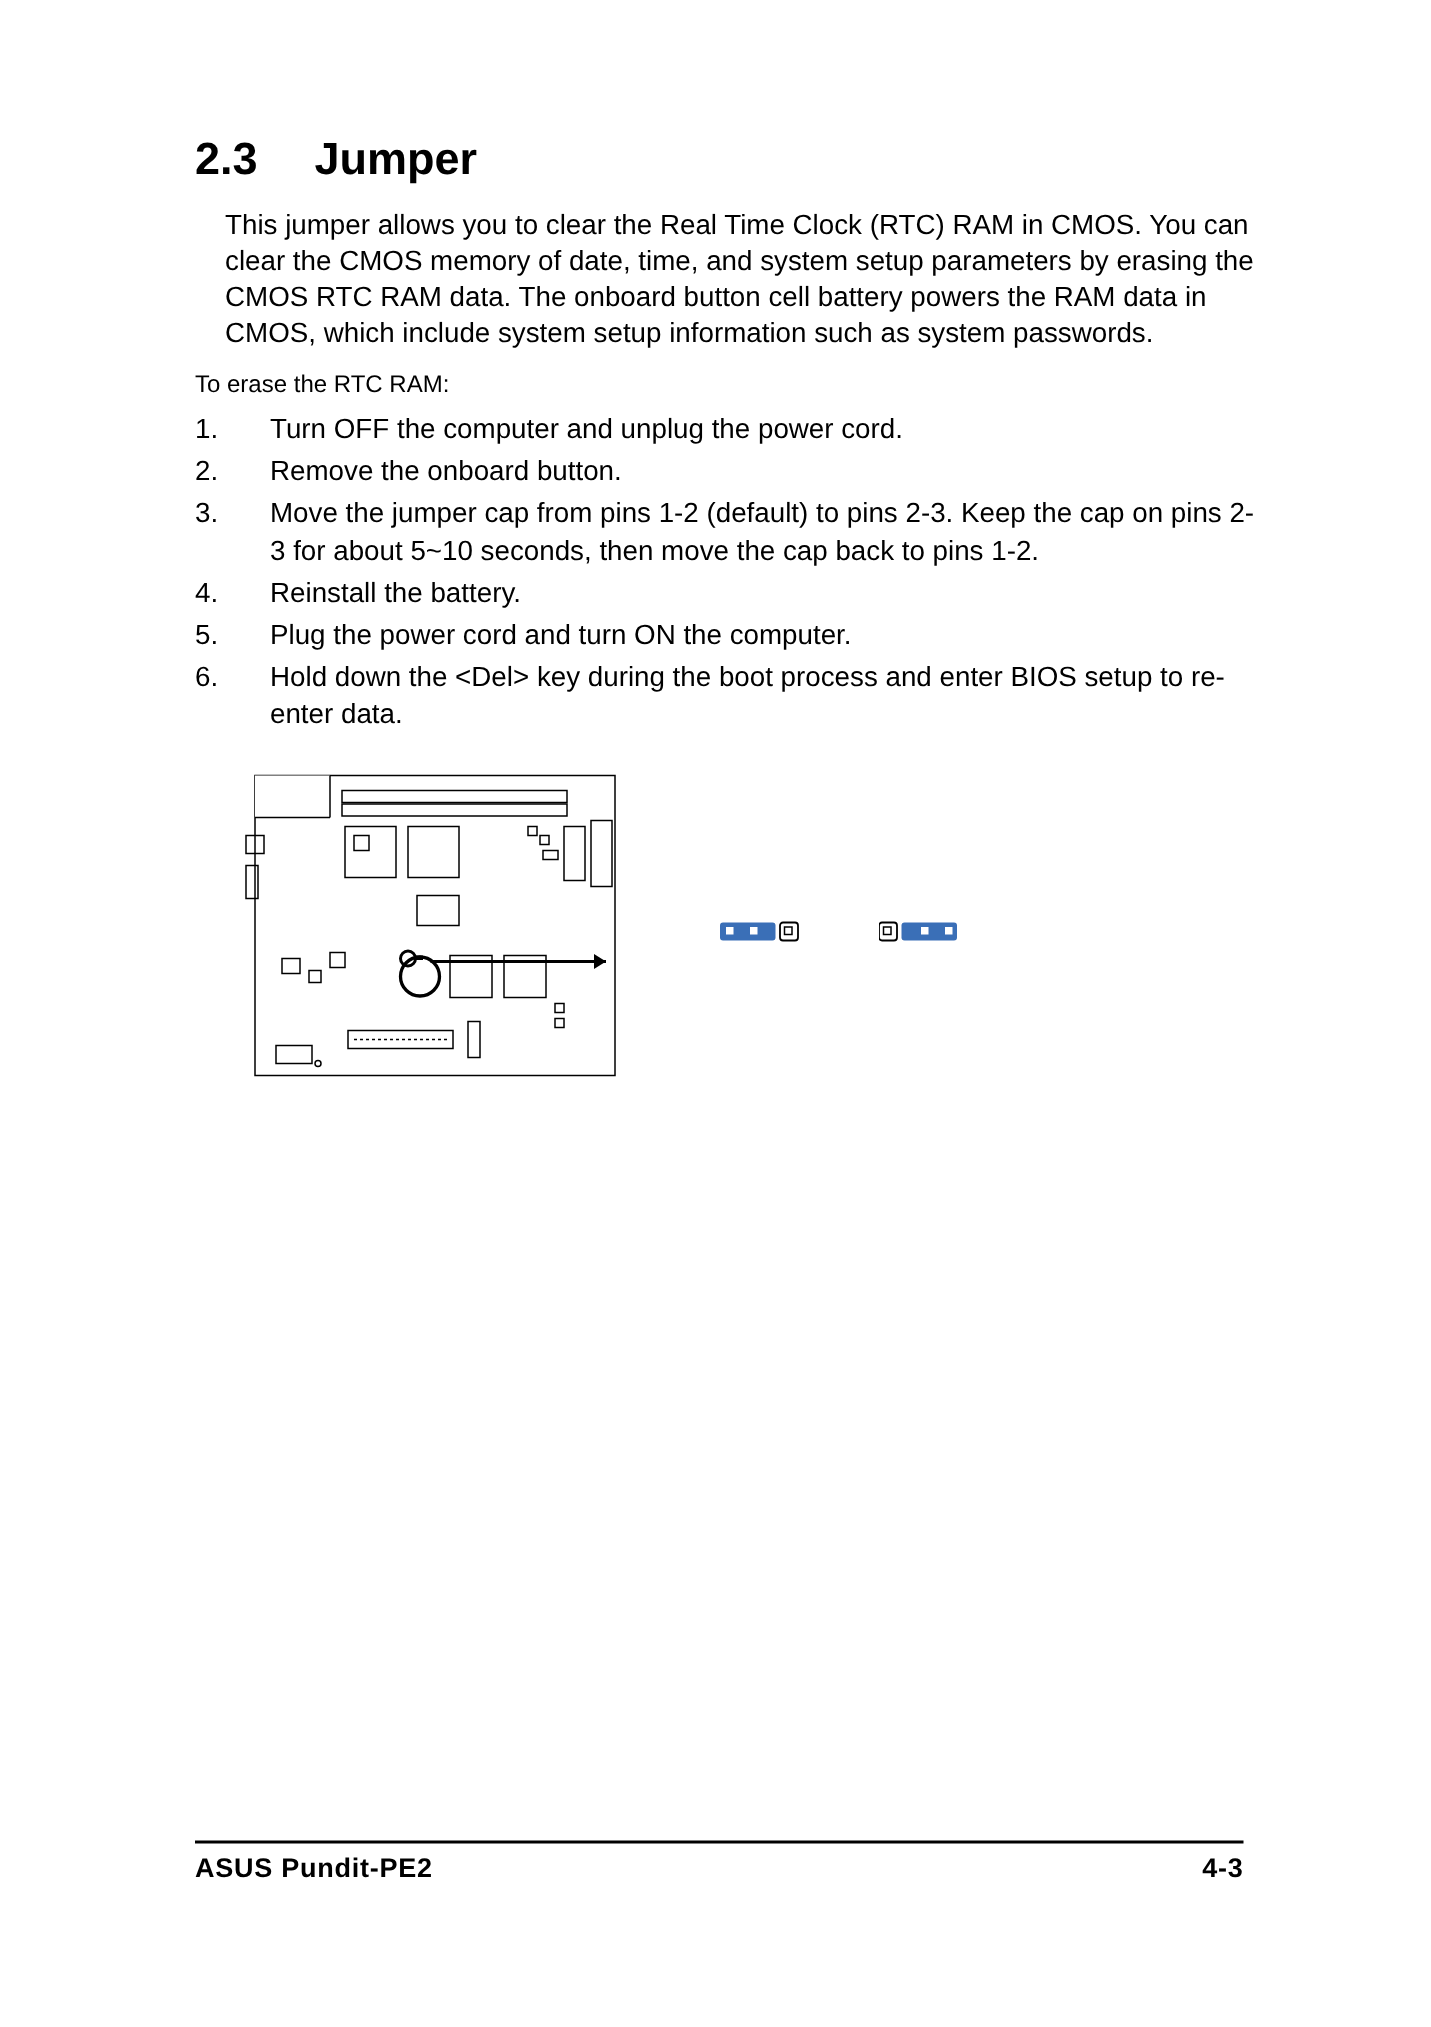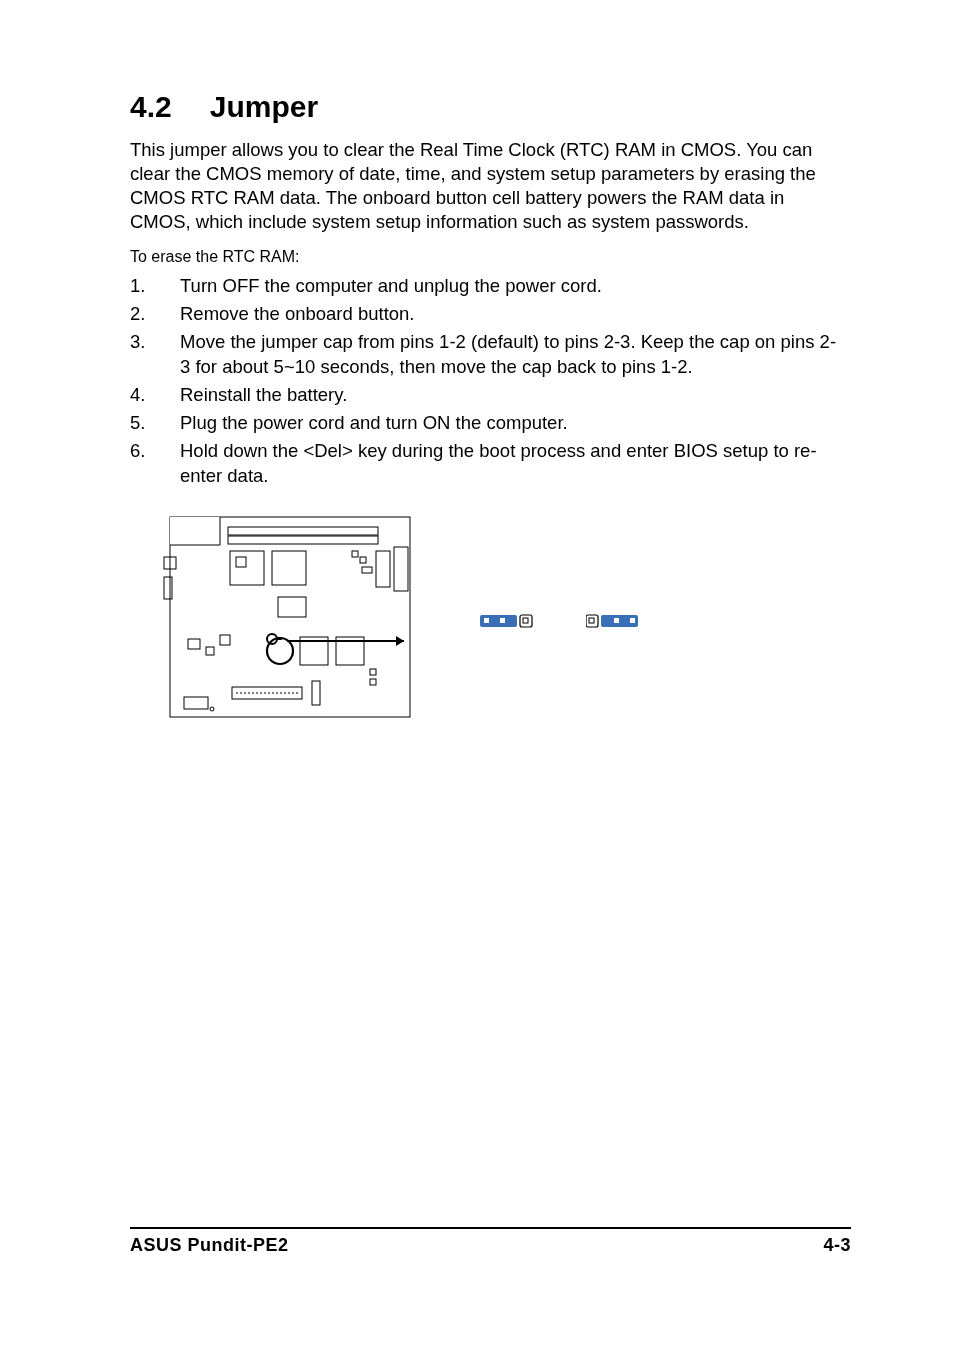--- a/index.html
+++ b/index.html
@@ -29,20 +29,21 @@
     .subsection-title {
       font-size: 19px;
       font-weight: bold;
       margin-bottom: 8px;
       letter-spacing: 0.5px;
     }
     .paragraph {
       font-size: 18.5px;
       line-height: 1.3;
       margin-bottom: 14px;
+      margin-left: 20px;
     }
     .instruction {
       font-size: 16px;
       margin-bottom: 8px;
     }
     .ordered-list {
       list-style: none;
       margin-bottom: 20px;
     }
     .ordered-list li {
@@ -93,37 +94,37 @@
       align-items: center;
     }
     .jumper-svg {
       width: 54px;
       height: 18px;
     }
     .footer {
       position: absolute;
       bottom: 95px;
       left: 130px;
-      right: 103px;
+      right: 125px;
       border-top: 2px solid #000;
       padding-top: 6px;
       display: flex;
       justify-content: space-between;
       font-size: 18px;
       font-weight: bold;
       letter-spacing: 0.5px;
       align-items: flex-end;
     }
   </style>
 </head>
 <body>
 
 <div class="page">
   <h1 class="section-title">
-    <span class="section-number">4.2</span><span>Jumper</span>
+    <span class="section-number">2.3</span><span>Jumper</span>
   </h1>
 
 
   <p class="paragraph">This jumper allows you to clear the  Real Time Clock (RTC) RAM in CMOS. You can clear the CMOS memory of date, time, and system setup parameters by erasing the CMOS RTC RAM data. The onboard button cell battery powers the RAM data in CMOS, which include system setup information such as system passwords.</p>
 
   <p class="instruction">To erase the RTC RAM:</p>
 
   <ol class="ordered-list">
     <li>
       <span class="num">1.</span>

